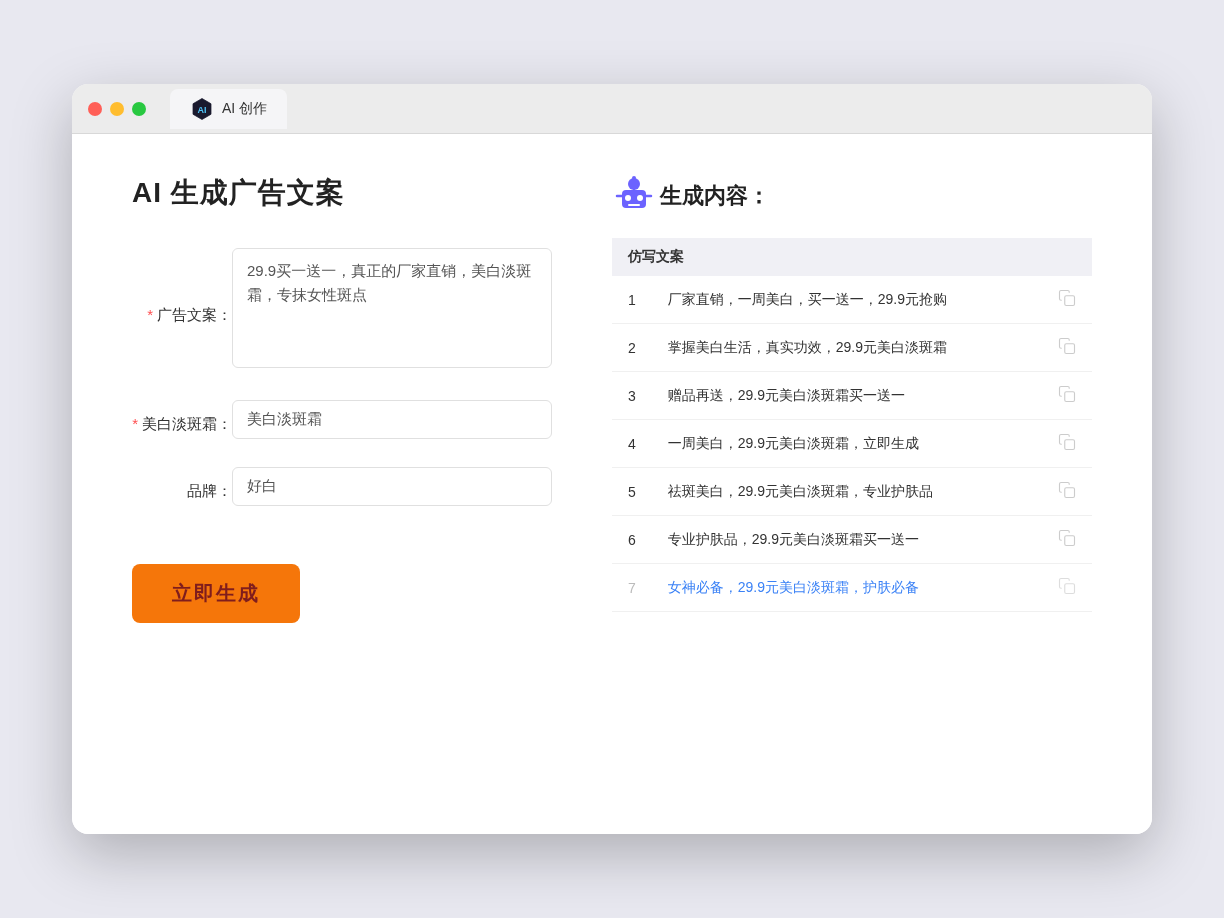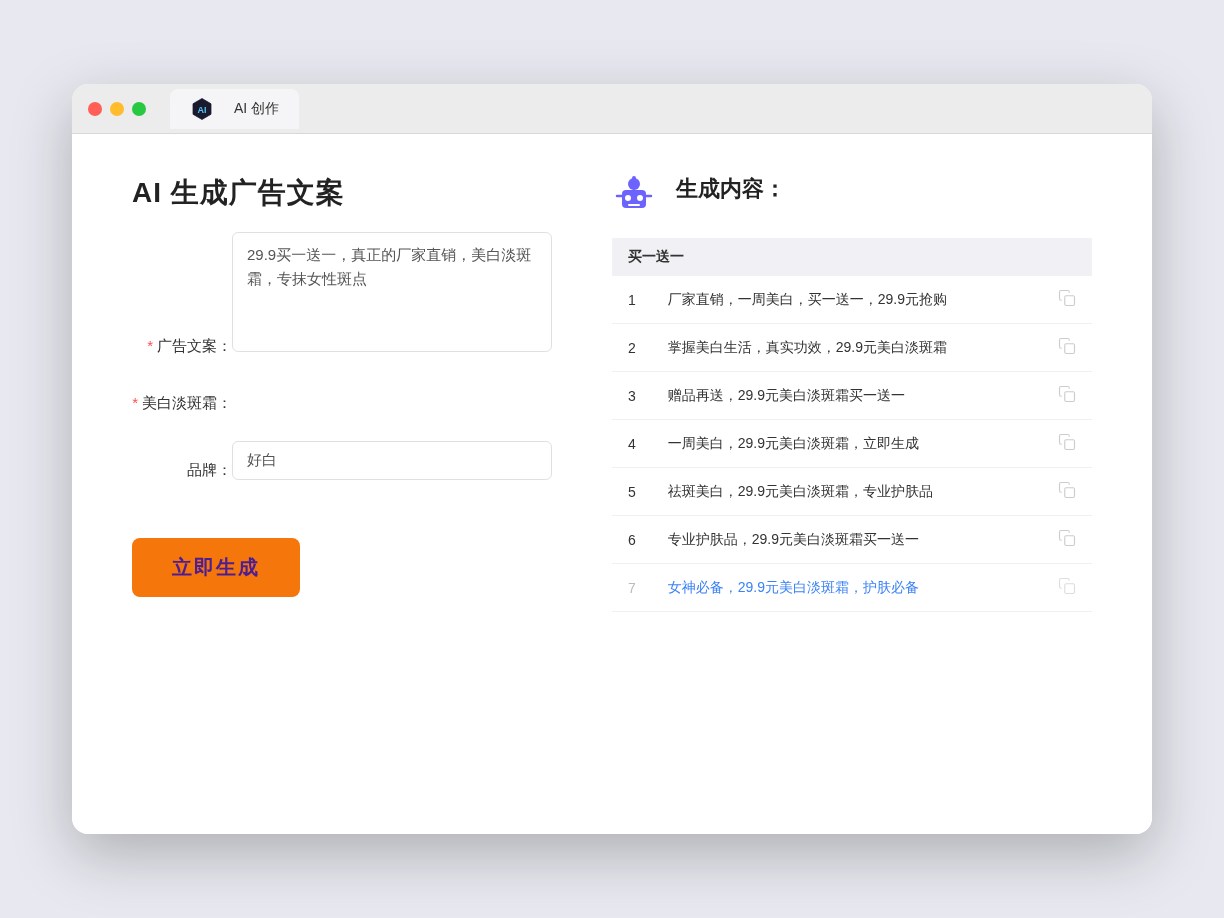--- a/index.html
+++ b/index.html
@@ -46,21 +46,21 @@
     .tl-red { background: #ff5f57; }
     .tl-yellow { background: #ffbd2e; }
     .tl-green { background: #28c840; }
 
     .browser-tab {
       background: #f5f5f7;
       border-radius: 8px 8px 0 0;
       padding: 8px 20px;
       display: flex;
       align-items: center;
-      gap: 20px;
+      gap: 8px;
       font-size: 14px;
       color: #333;
       margin-left: 12px;
     }
 
     .ai-icon {
       width: 24px;
       height: 24px;
     }
 
@@ -77,27 +77,27 @@
 
     
     .left-panel {
       flex: 0 0 420px;
     }
 
     .page-title {
       font-size: 28px;
       font-weight: 700;
       color: #222;
-      margin-bottom: 20px;
+      margin-bottom: 36px;
       letter-spacing: 1px;
     }
 
     .form-row {
       display: flex;
-      align-items: flex-end;
+      align-items: center;
       margin-bottom: 28px;
     }
 
     .form-label {
       font-size: 15px;
       color: #333;
       width: 100px;
       padding-top: 10px;
       text-align: right;
       flex-shrink: 0;
@@ -133,39 +133,39 @@
       padding: 10px 14px;
       font-size: 15px;
       color: #555;
       outline: none;
       font-family: inherit;
     }
 
     .generate-btn {
       margin-top: 30px;
       background: #f5760a;
-      color: #4c1d95;
+      color: #7f1d1d;
       border: none;
       border-radius: 8px;
       padding: 16px 40px;
       font-size: 20px;
       font-weight: 600;
       cursor: pointer;
       letter-spacing: 2px;
     }
 
     
     .right-panel {
       flex: 1;
     }
 
     .result-header {
       display: flex;
-      align-items: flex-start;
-      gap: 20px;
+      align-items: center;
+      gap: 4px;
       margin-bottom: 20px;
     }
 
     .robot-icon {
       width: 44px;
       height: 44px;
     }
 
     .result-title {
       font-size: 22px;
@@ -256,20 +256,23 @@
           </div>
           <div class="form-input-wrap">
             <textarea class="form-textarea" style="">29.9买一送一，真正的厂家直销，美白淡斑霜，专抹女性斑点</textarea>
           </div>
         </div>
 
         
         <div class="form-row">
           <div class="form-label">
             <span class="required-star">*</span><span>美白淡斑霜：</span>
+          </div>
+          <div class="form-input-wrap">
+            <input type="text" class="form-input" value="美白淡斑霜" style="">
           </div>
         </div>
 
         
         <div class="form-row">
           <div class="form-label">品牌：</div>
           <div class="form-input-wrap">
             <input type="text" class="form-input" value="好白" style="">
           </div>
         </div>
@@ -291,21 +294,21 @@
             <circle cx="22" cy="4" r="2" fill="#6c63ff"></circle>
             <line x1="10" y1="22" x2="5" y2="22" stroke="#6c63ff" stroke-width="2.5" stroke-linecap="round"></line>
             <line x1="34" y1="22" x2="39" y2="22" stroke="#6c63ff" stroke-width="2.5" stroke-linecap="round"></line>
           </svg>
           <span class="result-title">生成内容：</span>
         </div>
 
         <table class="result-table">
           <thead>
             <tr>
-              <th class="col-header" colspan="2">买一送一</th>
+              <th class="col-header" colspan="2">仿写文案</th>
               <th class="col-header"></th>
             </tr>
           </thead>
           <tbody id="result-tbody">
           <tr>
                 <td class="row-num">1</td>
                 <td>厂家直销，一周美白，买一送一，29.9元抢购</td>
                 <td class="copy-icon-cell"><span style="cursor: pointer; color: rgb(204, 204, 204);"><svg width="18" height="18" viewBox="0 0 24 24" fill="none" stroke="currentColor" stroke-width="1.5">
                       <rect x="9" y="9" width="13" height="13" rx="2"></rect>
                       <path d="M5 15H4a2 2 0 01-2-2V4a2 2 0 012-2h9a2 2 0 012 2v1"></path>

